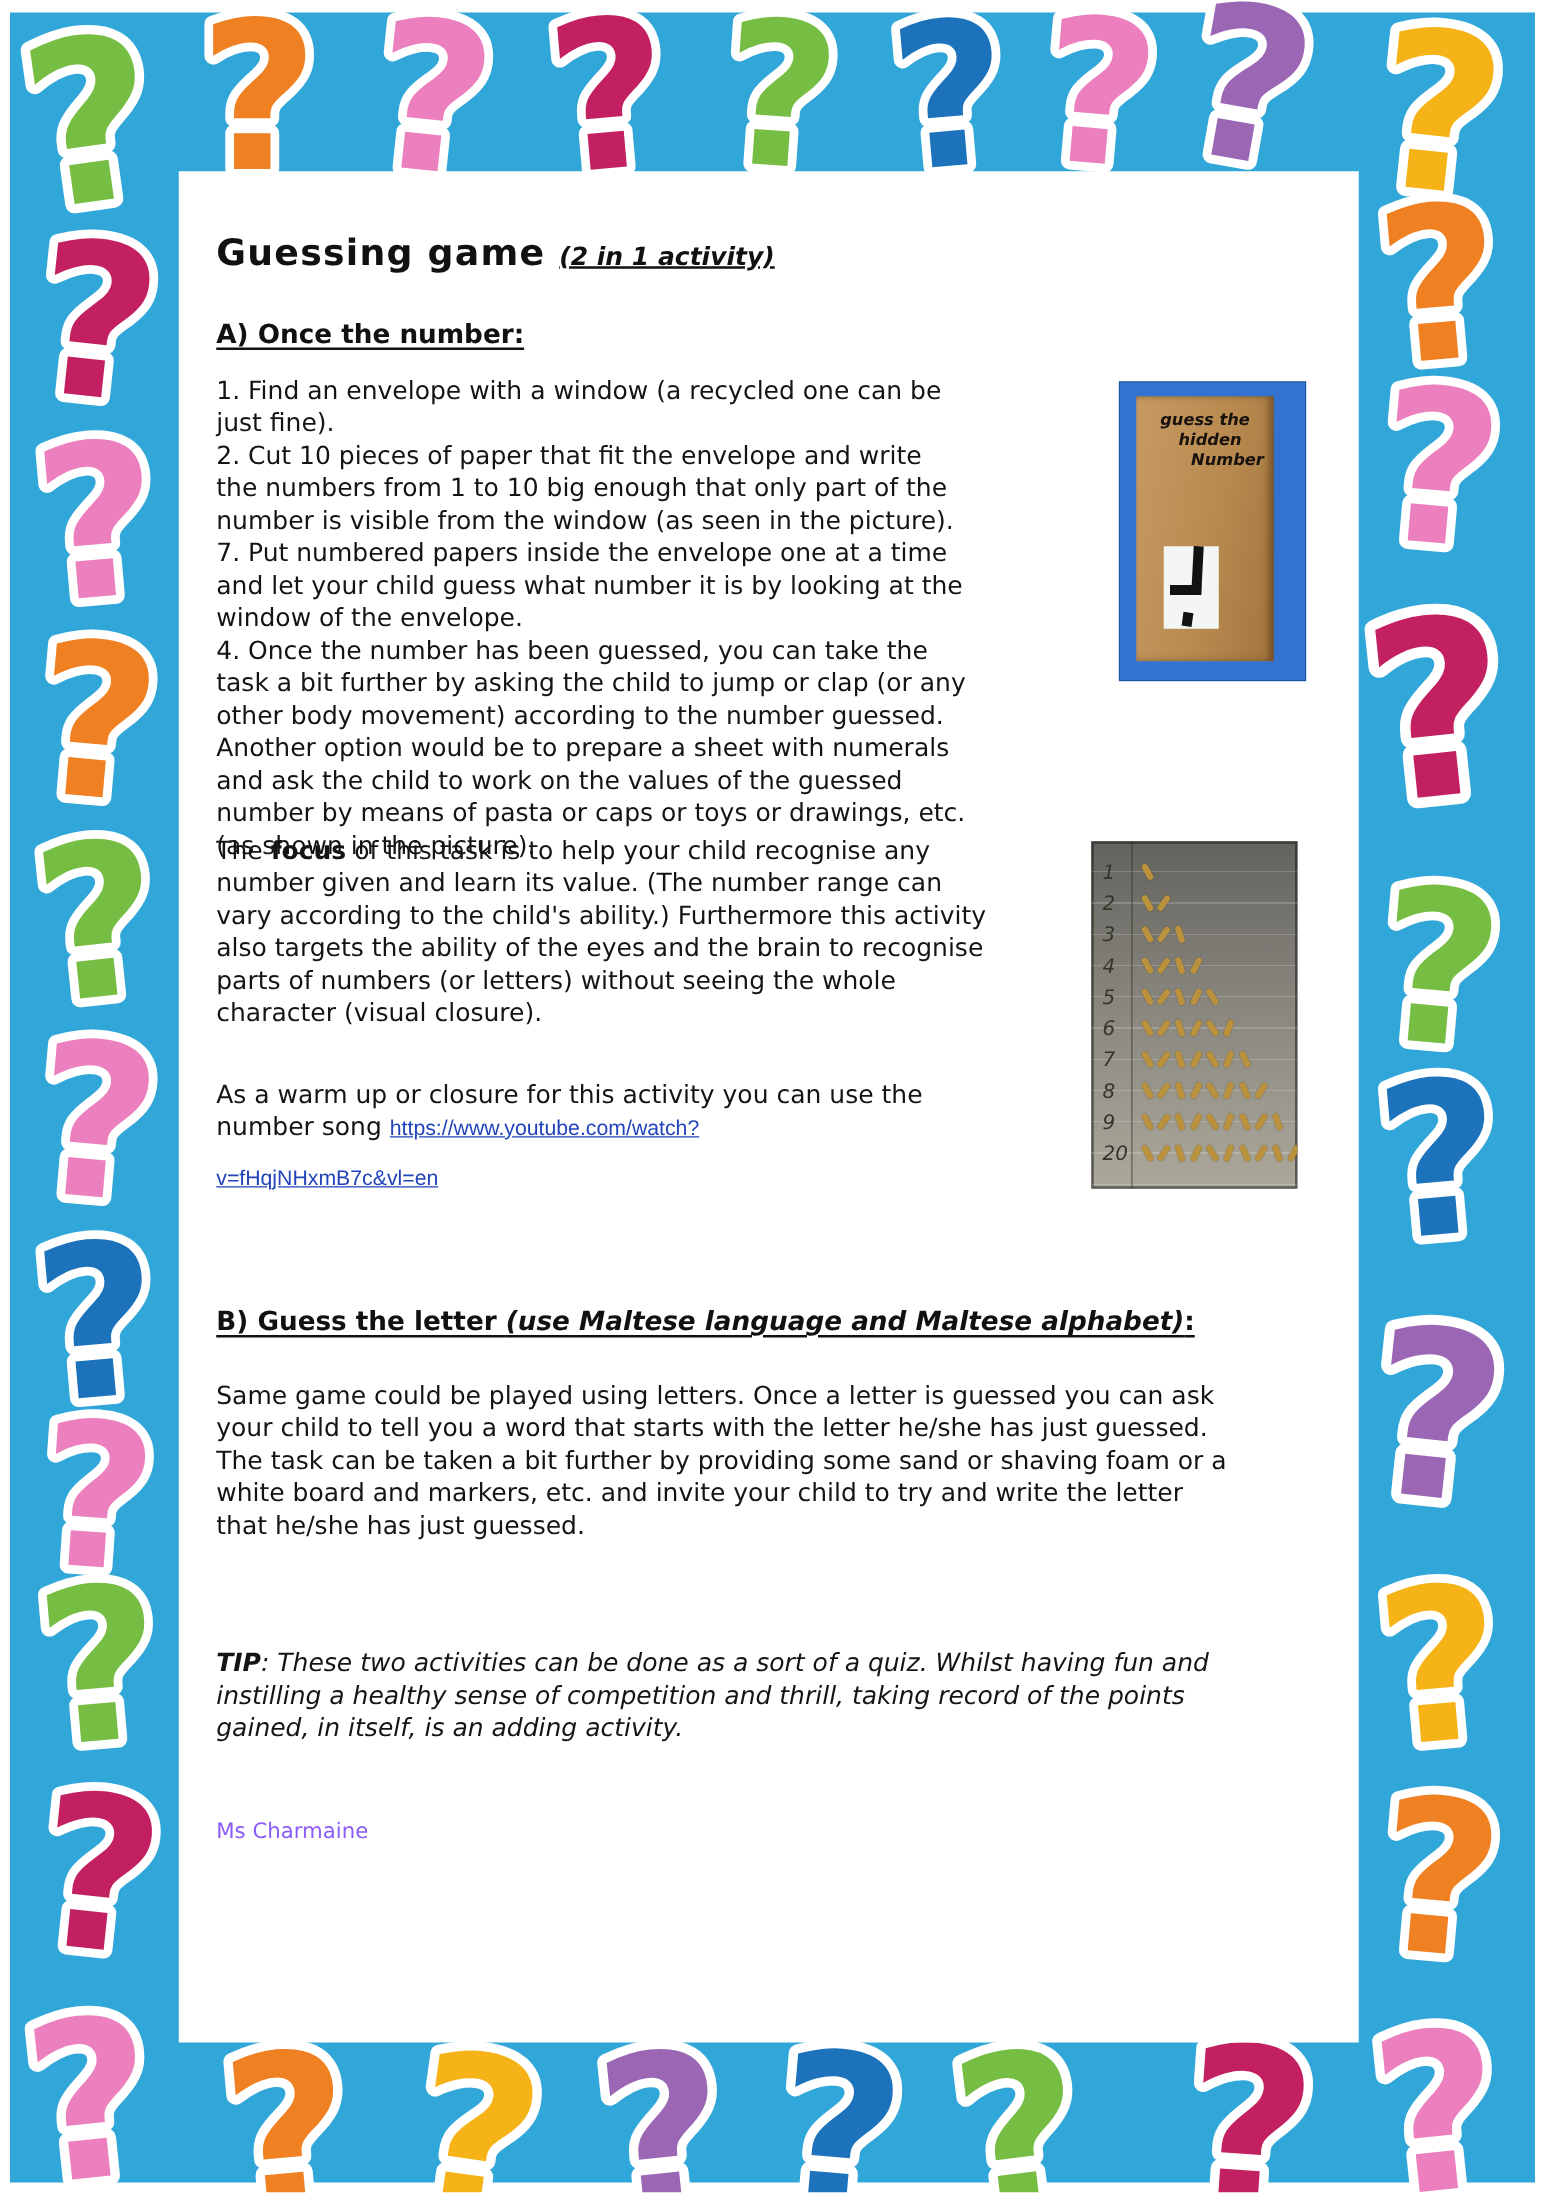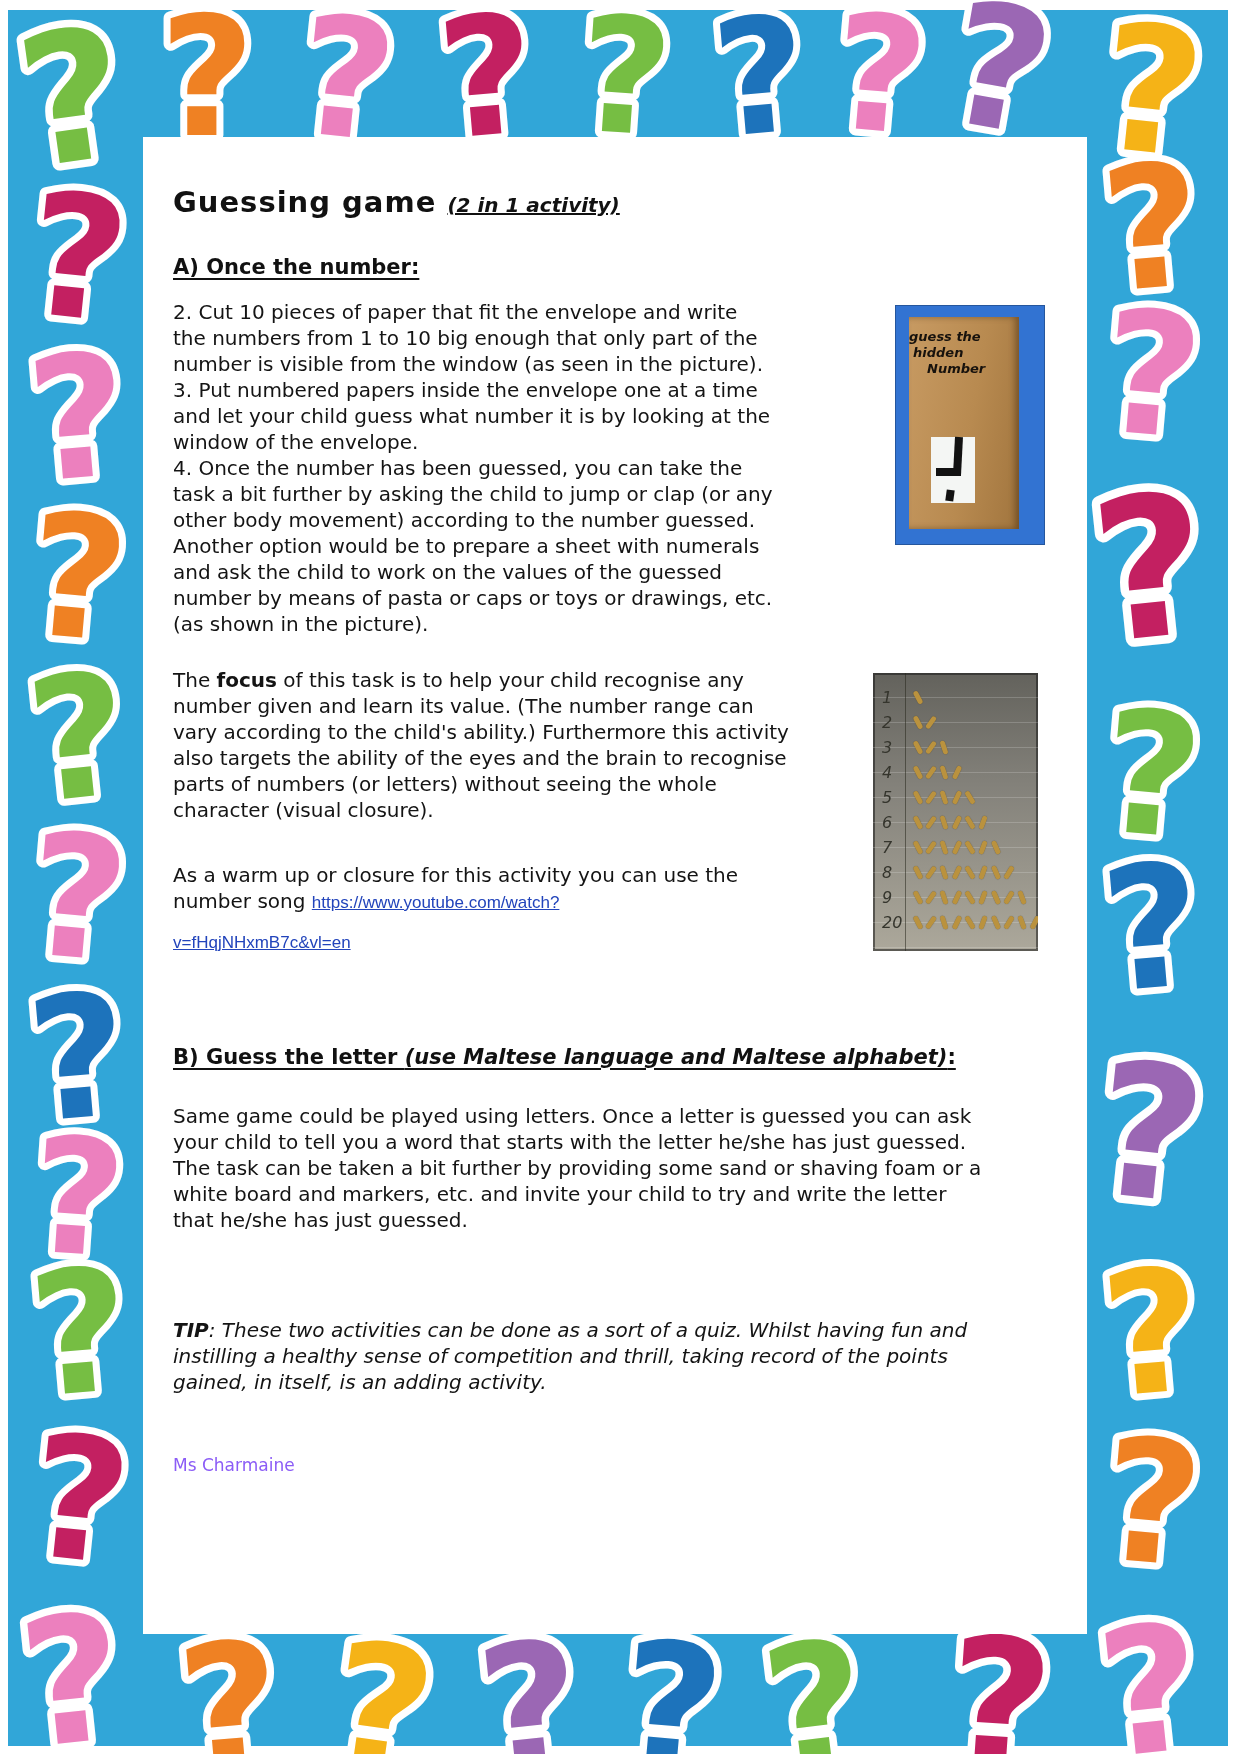--- a/index.html
+++ b/index.html
@@ -32,21 +32,21 @@
   .tippara{left:30px;top:1180px;width:820px;font-style:italic;}
   .tippara b{font-style:italic;}
   .signature{left:30px;top:1318px;font-size:17px;color:#8b5cf6;}
 
   
   .envelope-photo{left:752px;top:168px;width:150px;height:240px;background:#3273D2;
                   box-shadow:inset 0 0 0 1px rgba(0,0,0,.25);}
   .env-body{position:absolute;left:14px;top:12px;width:110px;height:212px;
             background:linear-gradient(100deg,#C79A62 0%,#B88A50 55%,#A1753E 100%);
             box-shadow:inset -4px 0 6px rgba(60,35,10,.45);}
-  .env-cap{position:absolute;width:100%;text-align:left;color:#17120d;
+  .env-cap{position:absolute;width:100%;text-align:center;color:#17120d;
            font-size:13px;font-style:italic;font-weight:bold;line-height:15px;}
   .env-cap.l0{top:12px;}
   .env-cap.l1{top:28px;padding-left:4px;}
   .env-cap.l2{top:44px;padding-left:18px;}
   .env-window{position:absolute;left:22px;top:120px;width:44px;height:66px;background:#f4f6f4;}
   .stroke{position:absolute;background:#121212;}
   .s-vert{left:23px;top:0;width:8px;height:38px;transform:rotate(3deg);}
   .s-horz{left:5px;top:31px;width:25px;height:8px;}
   .s-stub{left:15px;bottom:2px;width:8px;height:11px;transform:rotate(8deg);}
 
@@ -109,22 +109,23 @@
   <div class="sheet">
 
     <div class="abs title">
       <span>Guessing game</span>
       <span class="suffix">(2 in 1 activity)</span>
     </div>
 
     <div class="abs headA">A) Once the number:</div>
 
     <div class="abs steps bodytxt">
+      <p>1. Find an envelope with a window  (a recycled one can be just fine).</p>
       <p>2. Cut 10 pieces of paper that fit the envelope  and write the numbers from 1 to 10 big enough that only part of the number is visible from the window (as seen in the picture).</p>
-      <p>3. Put numbered papers inside the envelope one at a time and let your child guess what number it is by looking at the window of the envelope.</p>
+      <p>7. Put numbered papers inside the envelope one at a time and let your child guess what number it is by looking at the window of the envelope.</p>
       <p>4. Once the number has been guessed, you can take the task a bit further by asking the child to jump or clap (or any other body movement) according to the number guessed. Another option would be to prepare a sheet with numerals and ask the child to work on the values of the guessed number by means of pasta or caps or toys or drawings, etc. (as shown in the picture).</p>
     </div>
 
     <div class="abs focuspara bodytxt">
       <span>The </span><b>focus</b><span> of this task is to help your child recognise any number given and learn its value. (The number range can vary according to the child's ability.) Furthermore this activity also targets the ability of the eyes and the brain to recognise parts of numbers (or letters) without seeing the whole character (visual closure).</span>
     </div>
 
     <div class="abs warmup bodytxt">
       <span>As a warm up or closure for this activity you can use the number song </span><a class="lnk">https://www.youtube.com/watch?</a><br>
       <a class="lnk lnk2">v=fHqjNHxmB7c&amp;vl=en</a>

